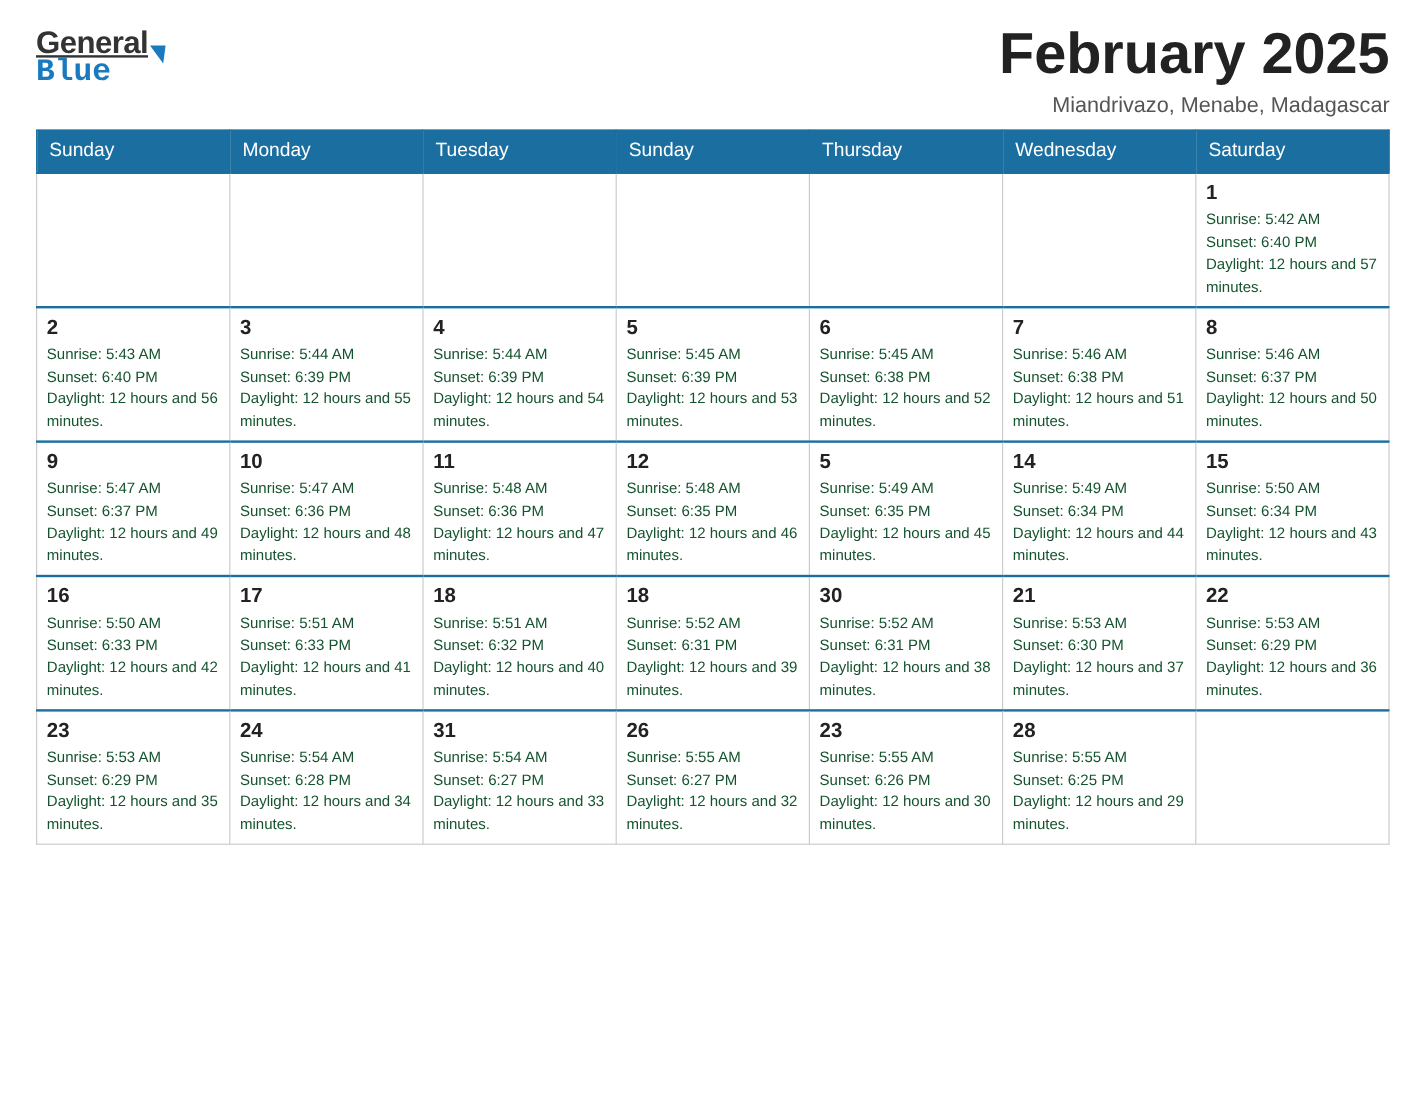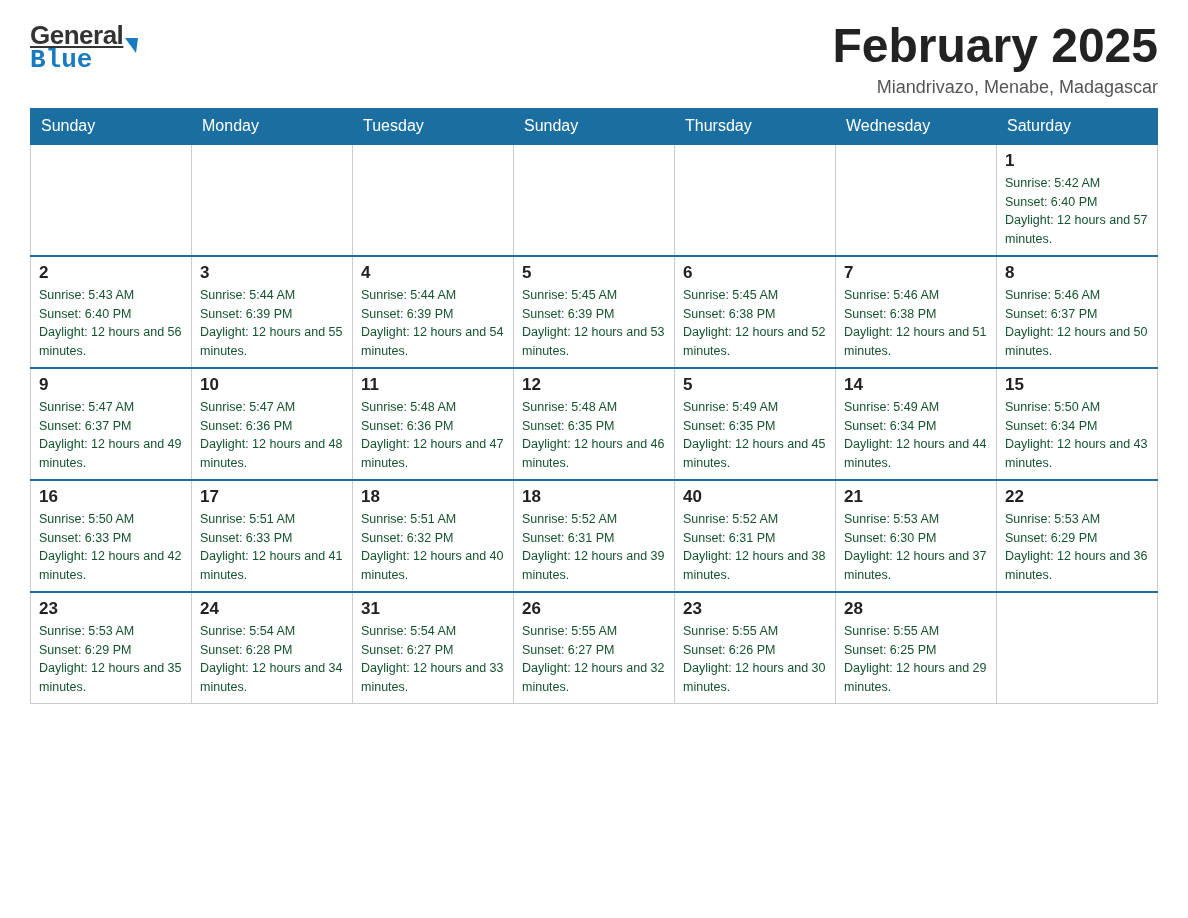--- a/index.html
+++ b/index.html
@@ -191,21 +191,21 @@
         </td>
         <td>
           <span class="day-number">18</span>
           <div class="day-info">Sunrise: 5:51 AM<br>Sunset: 6:32 PM<br>Daylight: 12 hours and 40 minutes.</div>
         </td>
         <td>
           <span class="day-number">18</span>
           <div class="day-info">Sunrise: 5:52 AM<br>Sunset: 6:31 PM<br>Daylight: 12 hours and 39 minutes.</div>
         </td>
         <td>
-          <span class="day-number">40</span>
+          <span class="day-number">30</span>
           <div class="day-info">Sunrise: 5:52 AM<br>Sunset: 6:31 PM<br>Daylight: 12 hours and 38 minutes.</div>
         </td>
         <td>
           <span class="day-number">21</span>
           <div class="day-info">Sunrise: 5:53 AM<br>Sunset: 6:30 PM<br>Daylight: 12 hours and 37 minutes.</div>
         </td>
         <td>
           <span class="day-number">22</span>
           <div class="day-info">Sunrise: 5:53 AM<br>Sunset: 6:29 PM<br>Daylight: 12 hours and 36 minutes.</div>
         </td>

